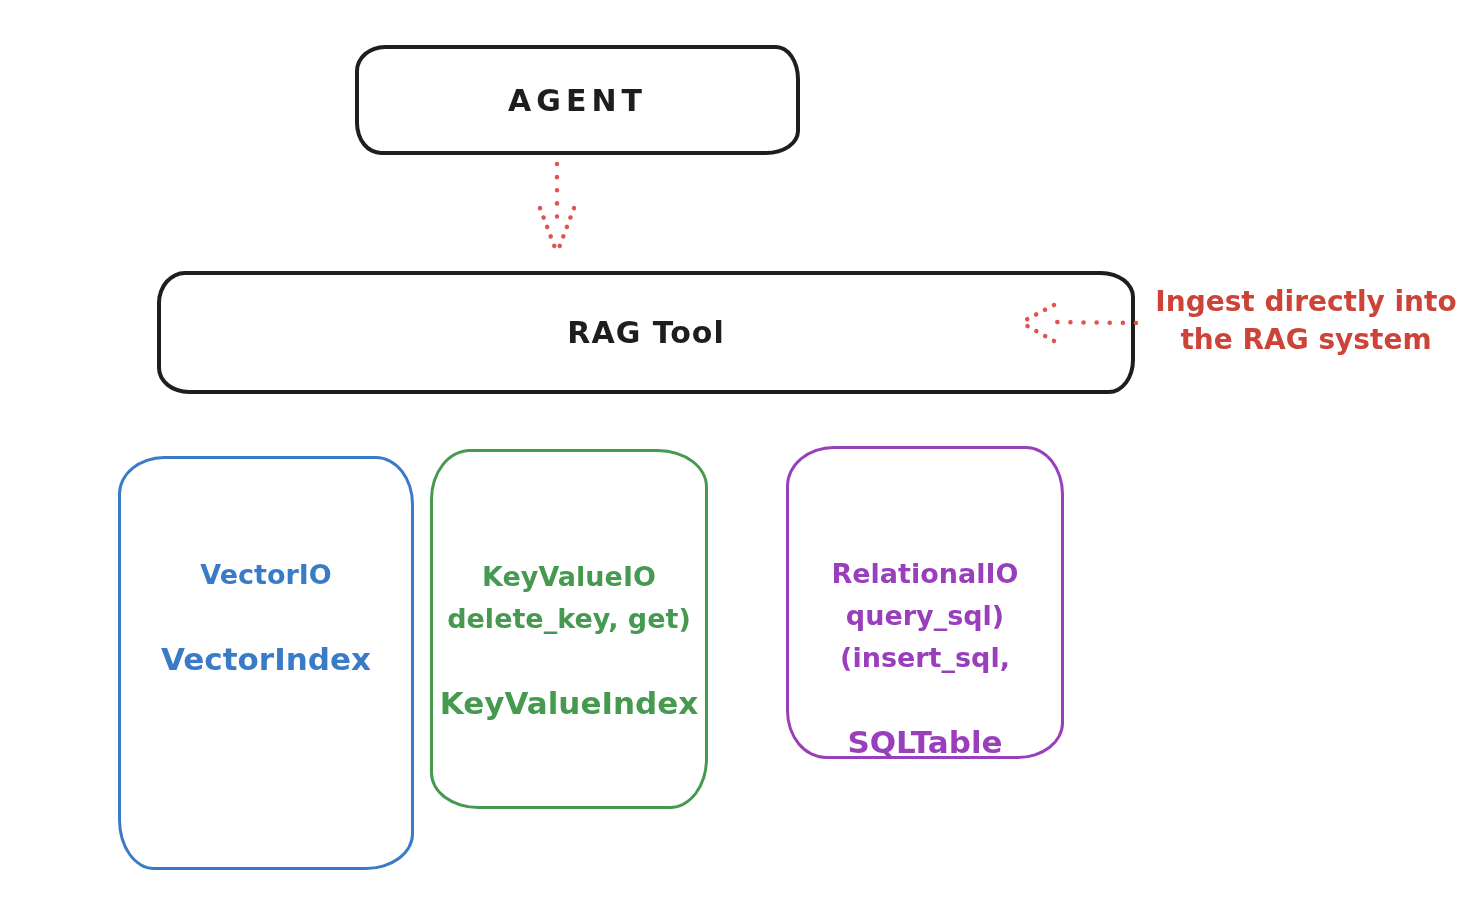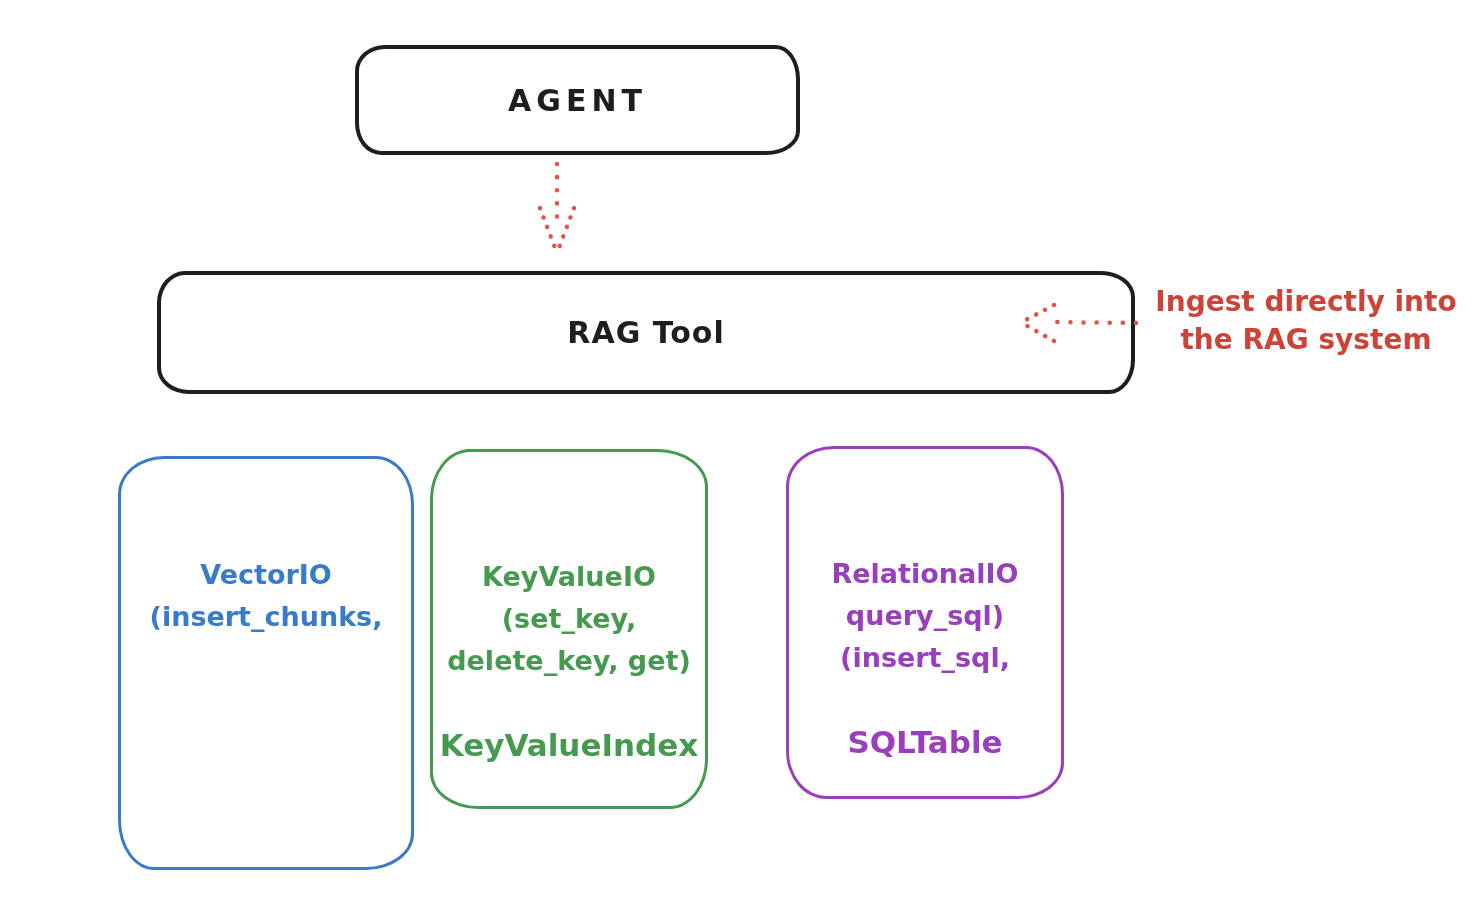--- a/index.html
+++ b/index.html
@@ -77,21 +77,21 @@
   }
   .io-green {
     left: 430px; top: 449px;
     width: 278px; height: 360px;
     border-color: #459a50; color: #459a50;
     border-radius: 40px 50px 38px 48px / 50px 38px 50px 36px;
     padding-top: 104px;
   }
   .io-purple {
     left: 786px; top: 446px;
-    width: 278px; height: 353px;
+    width: 278px; height: 313px;
     border-color: #9a3fbc; color: #9a3fbc;
     border-radius: 48px 38px 46px 40px / 40px 48px 36px 48px;
     padding-top: 104px;
   }
 
   
   .arrow-svg { position: absolute; }
   .dot-stroke {
     fill: none;
     stroke: #e0544c;
@@ -139,26 +139,25 @@
     <path class="dot-stroke dot-stroke-tight" d="M40 42 L8 24"></path>
   </svg>
 
   <div class="annotation">
     <span>Ingest directly into</span>
     <span>the RAG system</span>
   </div>
 
   <div class="io-box io-blue">
     <span class="io-line">VectorIO</span>
-    <span class="io-line">(insert_chunks,</span>
+    <span class="io-index">VectorIndex</span>
   </div>
 
   <div class="io-box io-green">
     <span class="io-line">KeyValueIO</span>
-    <span class="io-line">(set_key,</span>
     <span class="io-line">delete_key, get)</span>
     <span class="io-index">KeyValueIndex</span>
   </div>
 
   <div class="io-box io-purple">
     <span class="io-line">RelationalIO</span>
     <span class="io-line">query_sql)</span>
     <span class="io-line">(insert_sql,</span>
     <span class="io-index">SQLTable</span>
   </div>

